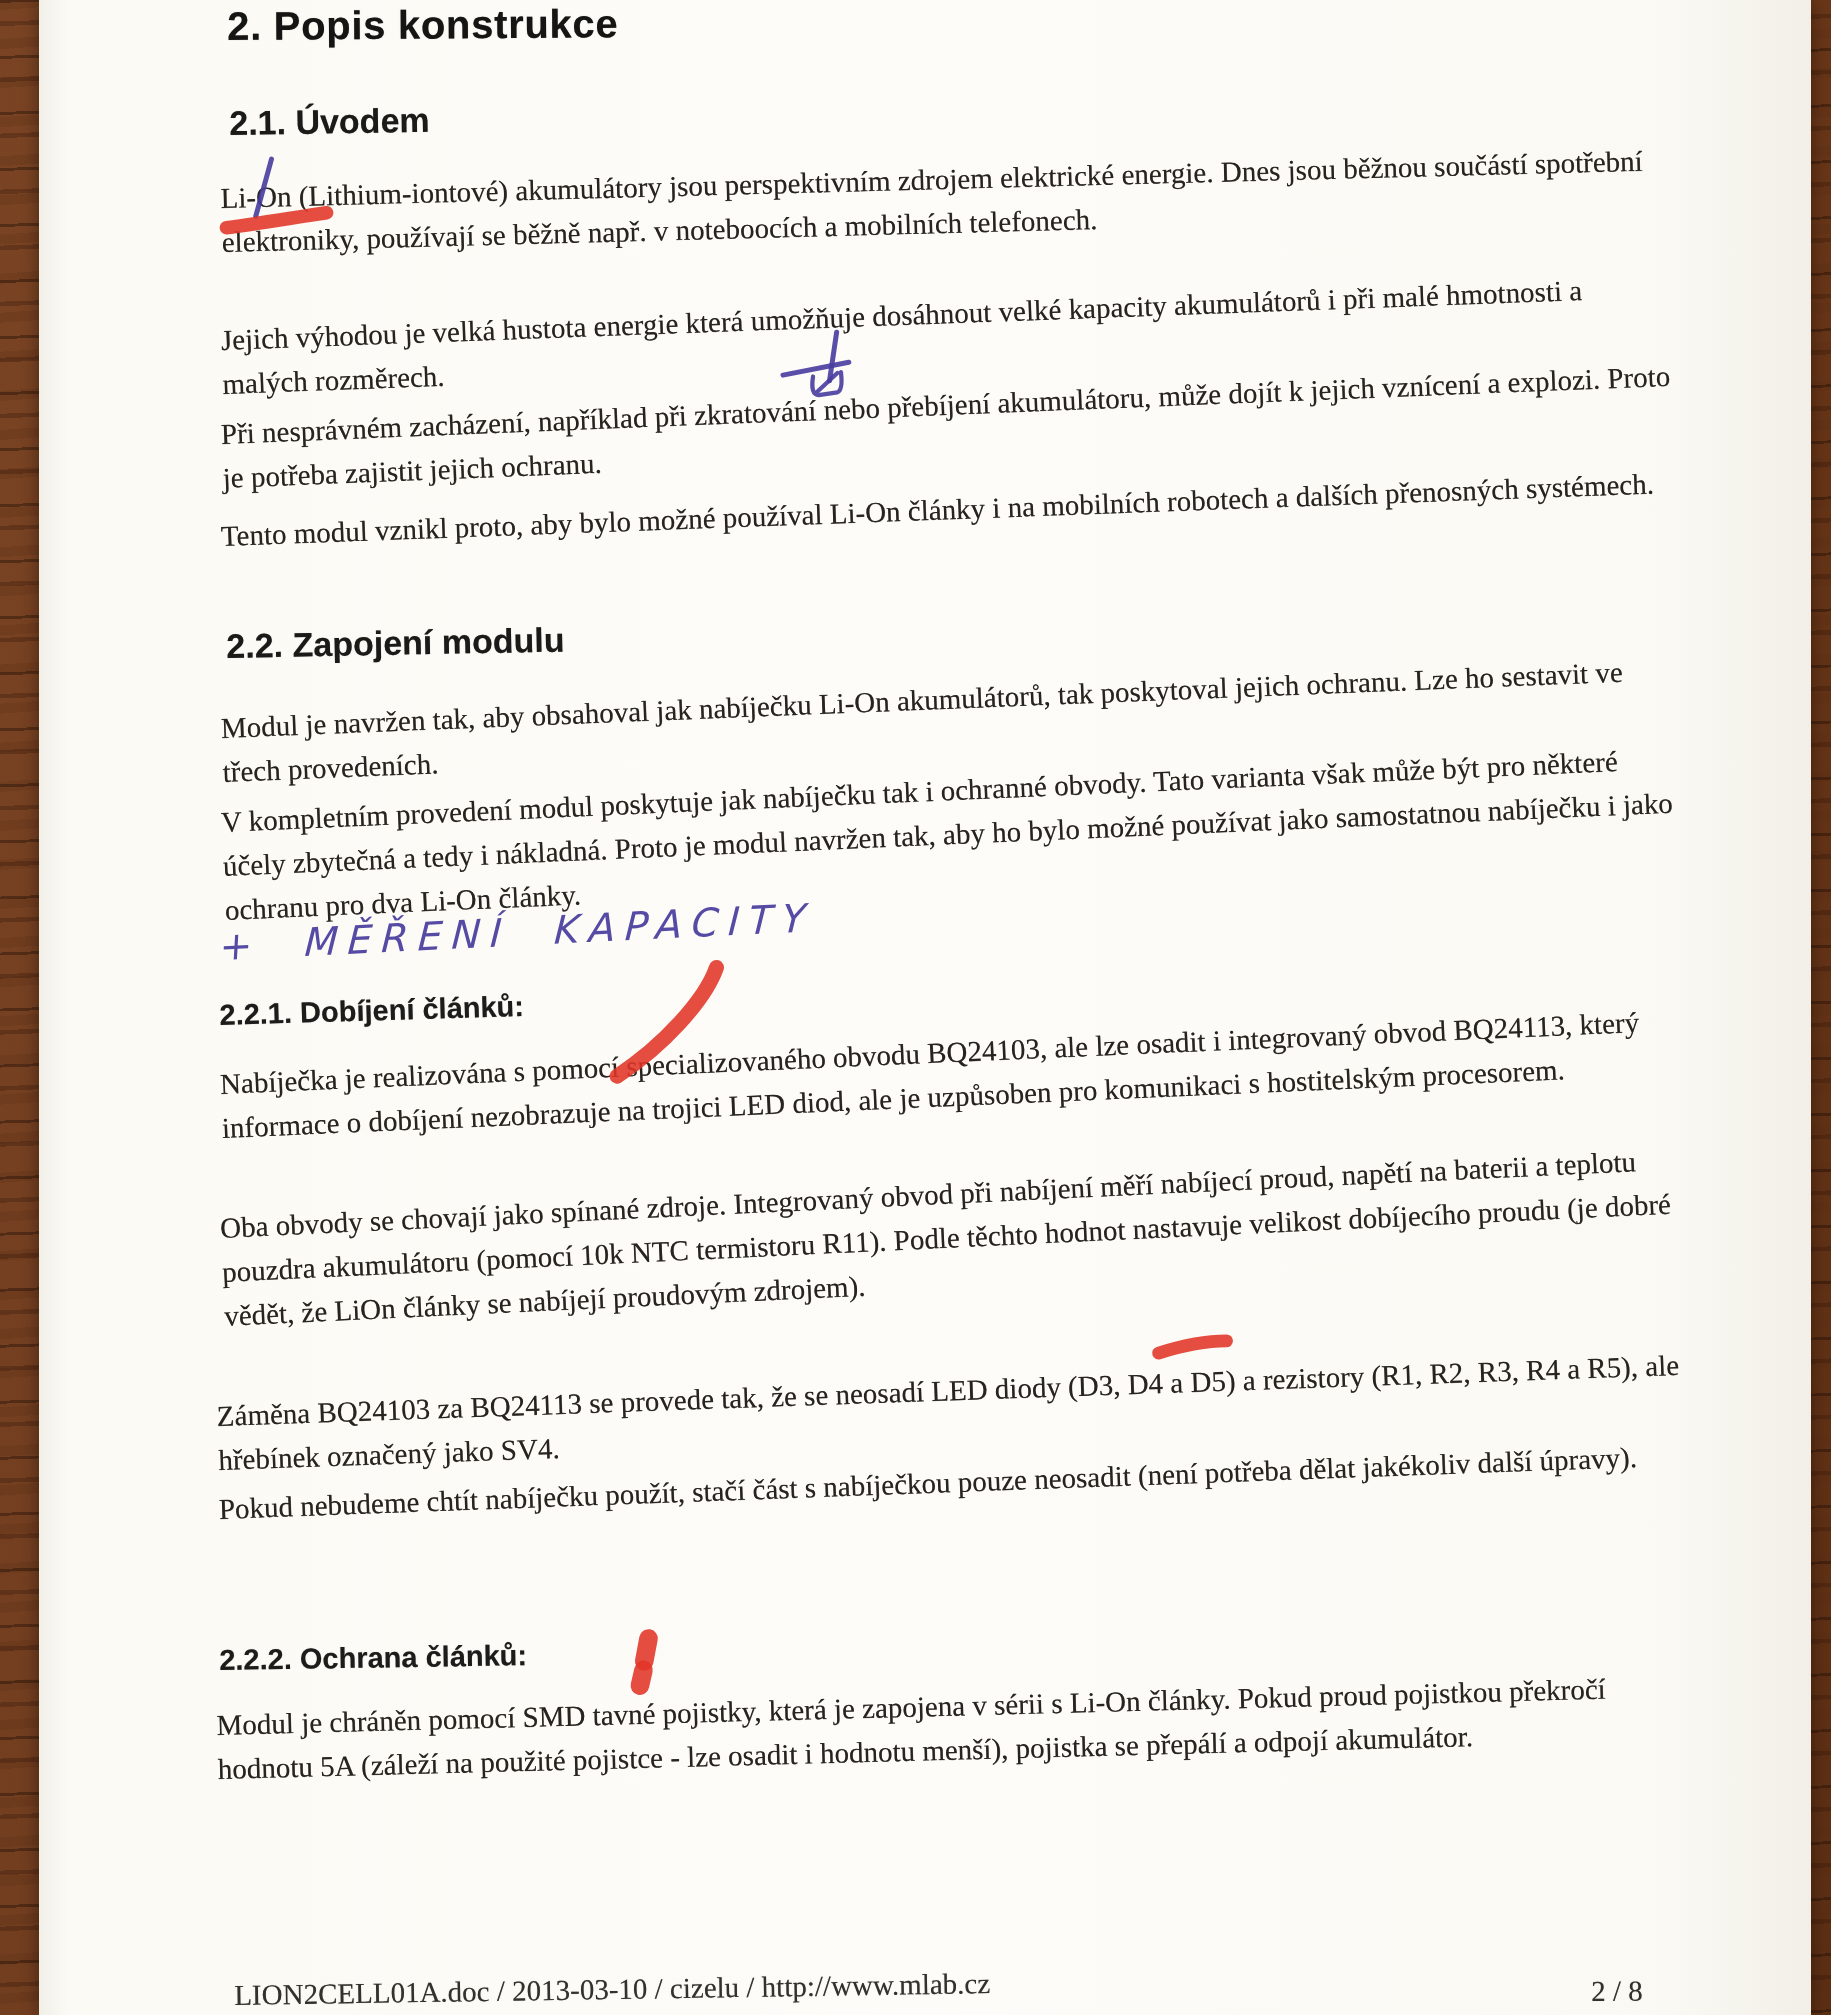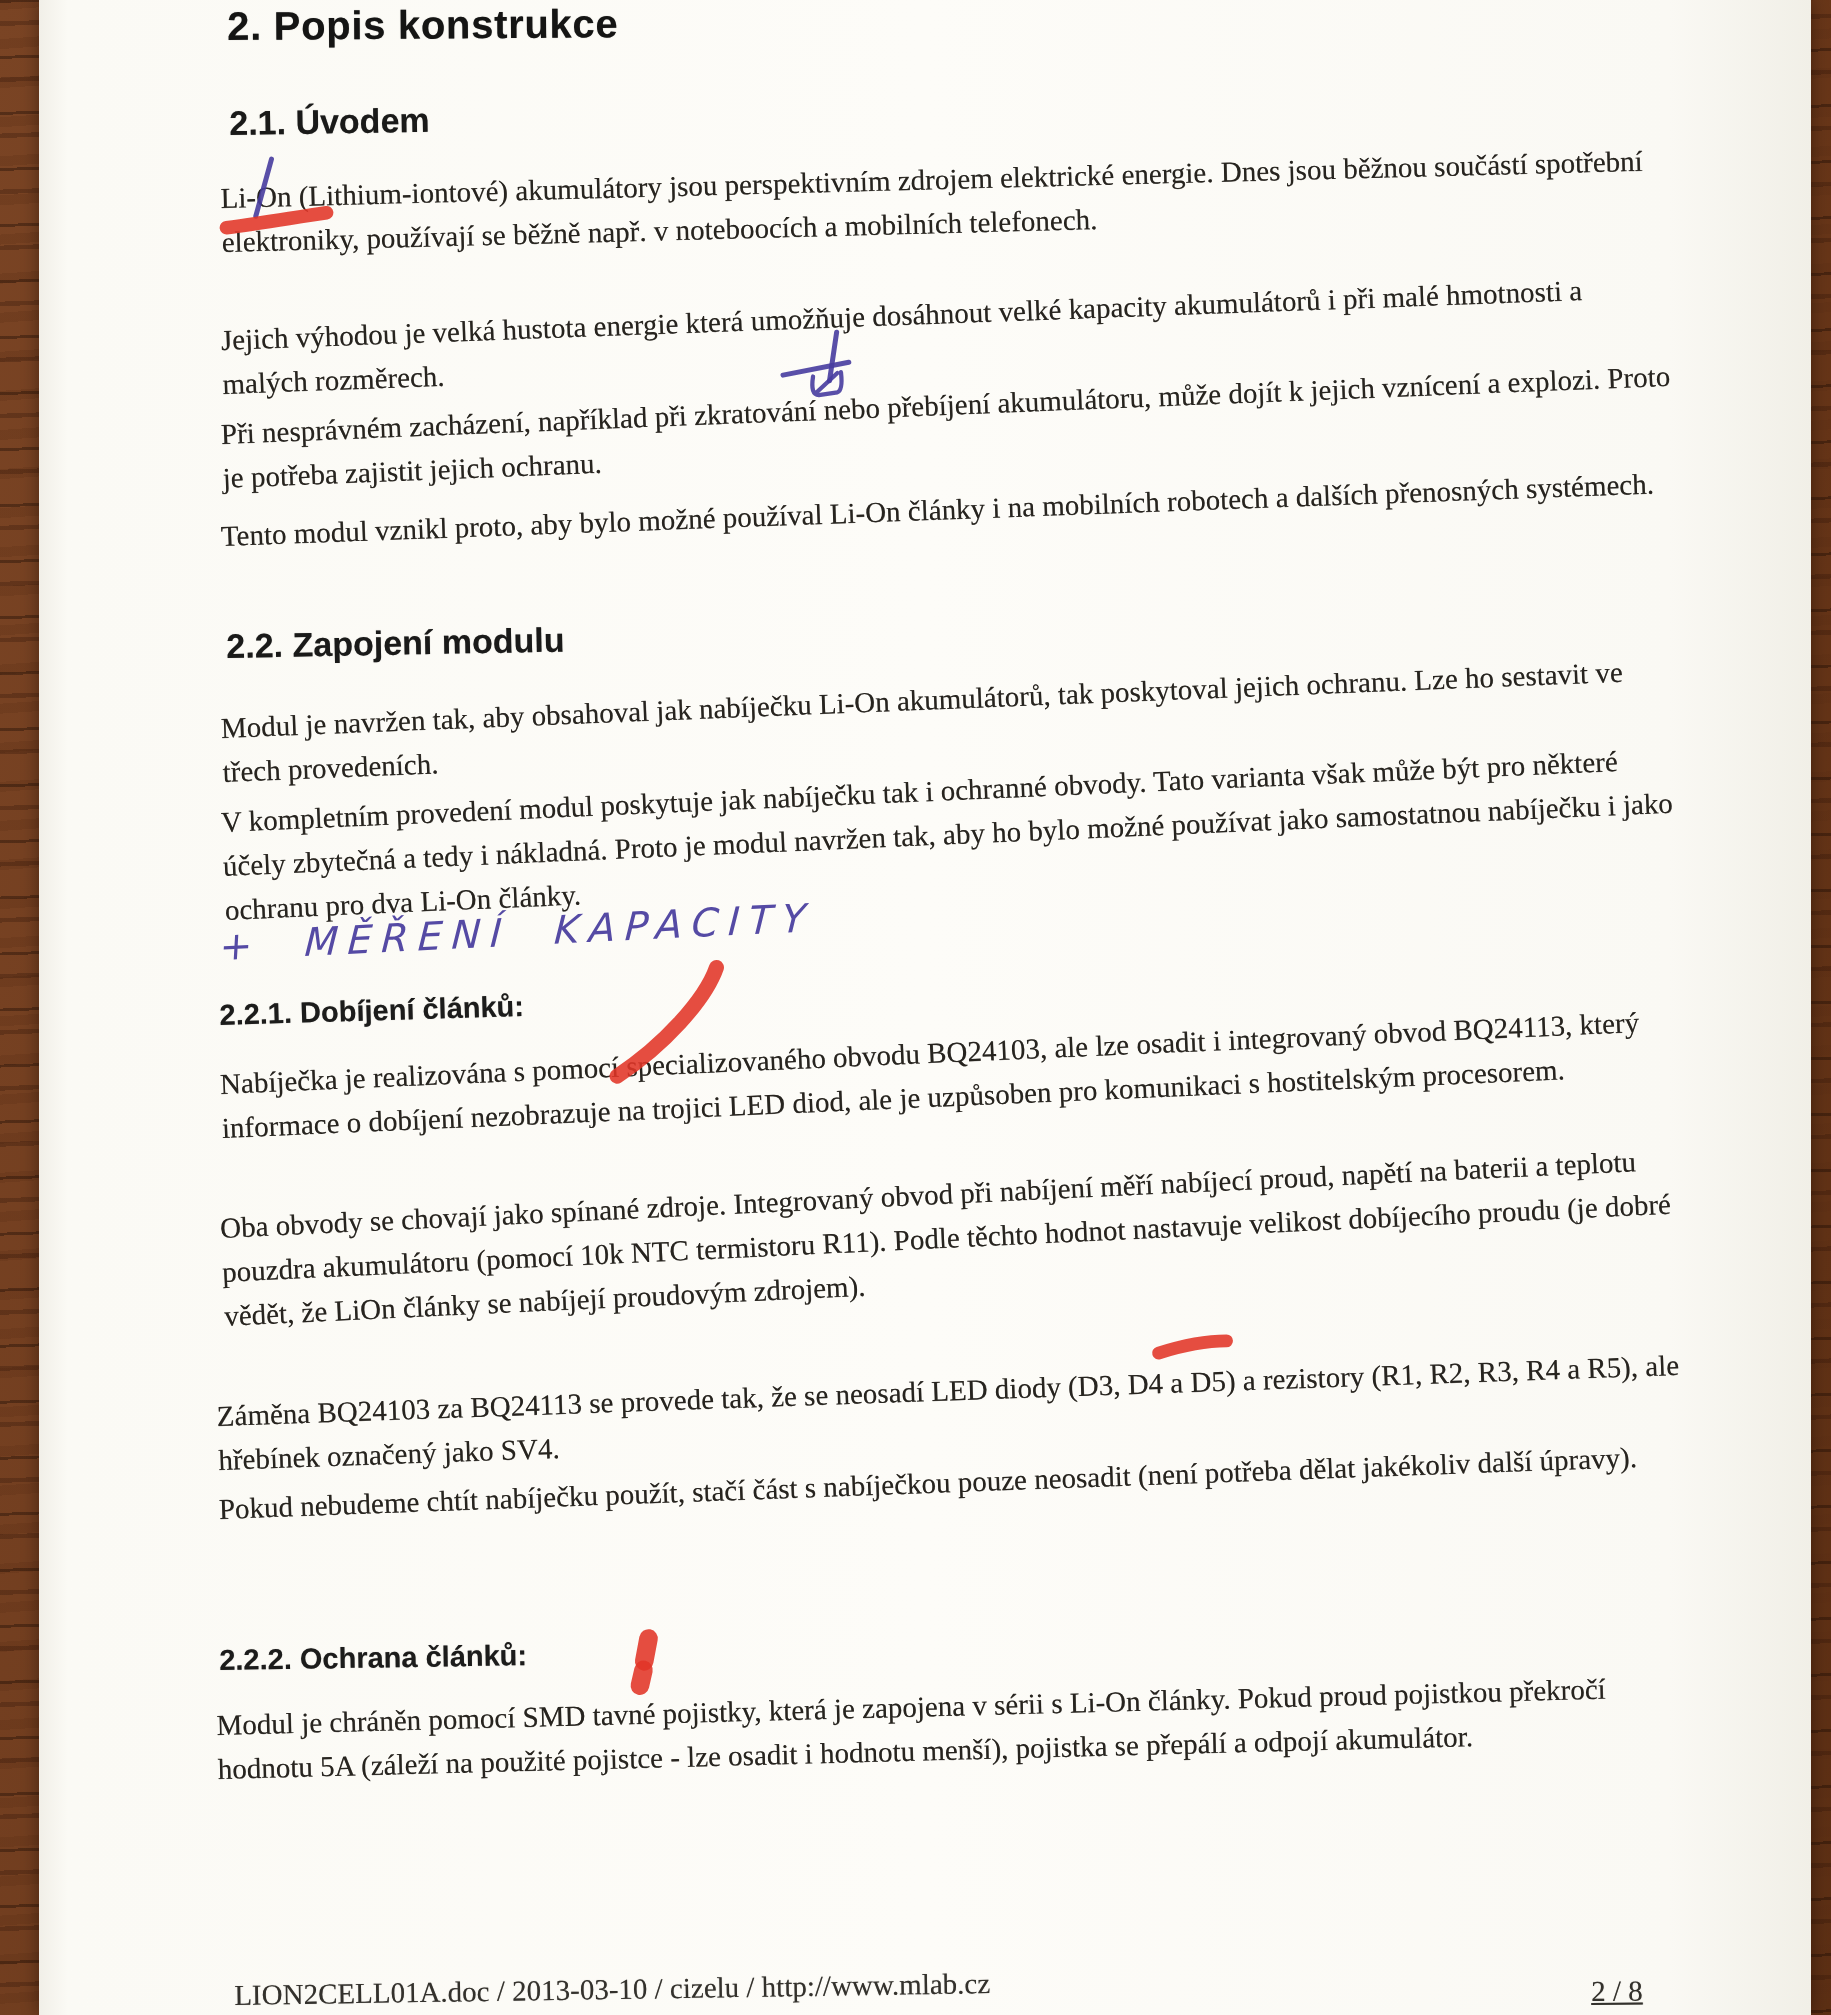--- a/index.html
+++ b/index.html
@@ -128,21 +128,21 @@
   <div class="block para" style="left:177px; top:1394px; width:1467px; transform:rotate(-2.0deg);">Záměna BQ24103 za BQ24113 se provede tak, že se neosadí LED diody (D3, D4 a D5) a rezistory (R1, R2, R3, R4 a R5), ale hřebínek označený jako SV4.</div>
 
   <div class="block para" style="left:179px; top:1487px; width:1460px; transform:rotate(-2.1deg);">Pokud nebudeme chtít nabíječku použít, stačí část s nabíječkou pouze neosadit (není potřeba dělat jakékoliv další úpravy).</div>
 
   <div class="block h3" style="left:180px; top:1644px; transform:rotate(-0.9deg);">2.2.2. Ochrana článků:</div>
 
   <div class="block para" style="left:177px; top:1703px; width:1460px; transform:rotate(-1.5deg);">Modul je chráněn pomocí SMD tavné pojistky, která je zapojena v sérii s Li-On články. Pokud proud pojistkou překročí hodnotu 5A (záleží na použité pojistce - lze osadit i hodnotu menší), pojistka se přepálí a odpojí akumulátor.</div>
 
   <div class="block footer-text" style="left:195px; top:1979px; transform:rotate(-0.9deg);">LION2CELL01A.doc / 2013-03-10 / cizelu / http://www.mlab.cz</div>
 
-  <div class="block footer-text" style="left:1552px; top:1975px; transform:rotate(-0.5deg);text-decoration:underline;">2 / 8</div>
+  <div class="block footer-text" style="left:1552px; top:1975px; transform:rotate(-0.5deg);">2 / 8</div>
 
   <svg class="marks-overlay" viewBox="0 0 2477 2816">
 
     <path class="blue-ink" d="M325,222 L303,302" stroke-width="7"></path>
 
     <path class="red-ink" d="M262,318 C310,312 360,303 402,297" stroke-width="19"></path>
 
     <path class="blue-ink" d="M1115,464 L1105,532" stroke-width="7"></path>
 
     <path class="blue-ink" d="M1040,524 L1132,506" stroke-width="7"></path>

